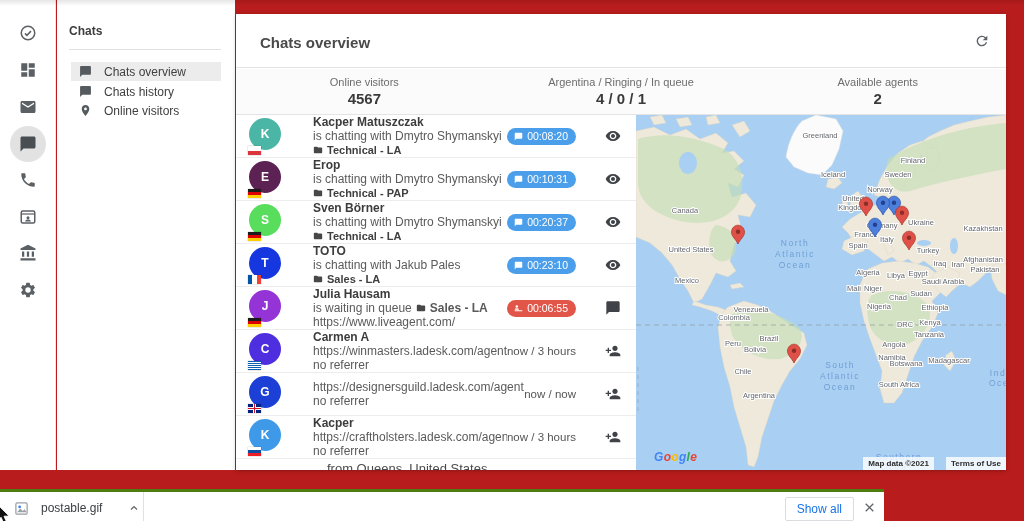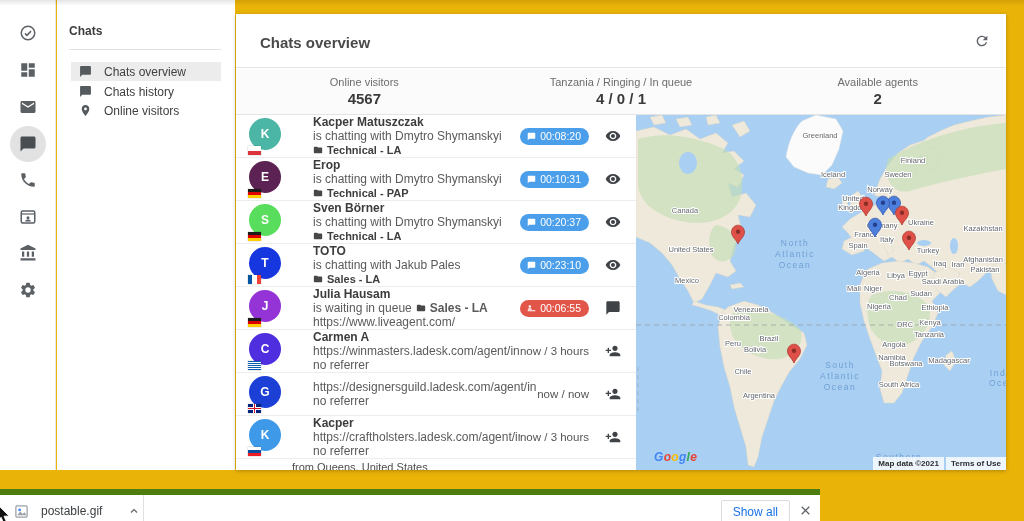--- a/index.html
+++ b/index.html
@@ -1,18 +1,18 @@
 <!DOCTYPE html>
 <html><head>
 <meta charset="utf-8">
 <style>
   * { margin:0; padding:0; box-sizing:border-box; }
   html,body { width:1024px; height:521px; }
   body { font-family:"Liberation Sans","DejaVu Sans",sans-serif; background:#f0f0f0; overflow:hidden; }
-  #screen { position:relative; width:1024px; height:521px; background:#eab308; overflow:hidden; }
+  #screen { position:relative; width:1024px; height:521px; background:#b91c1c; overflow:hidden; }
   .top-shade { position:absolute; left:0; top:0; width:1024px; height:6px; background:linear-gradient(rgba(0,0,0,.10),rgba(0,0,0,0)); z-index:40; pointer-events:none; }
 
   
   .rail { position:absolute; left:0; top:0; width:56px; height:470px; background:#fff; border-right:1px solid #e7e7e7; z-index:2; }
   .rail-icon { position:absolute; left:19px; width:18px; height:18px; color:#5b6065; }
   .rail-icon svg { width:18px; height:18px; display:block; }
   .rail-active-circle { position:absolute; left:10px; top:126px; width:36px; height:36px; border-radius:50%; background:#e2e2e2; }
 
   
   .navpanel { position:absolute; left:57px; top:0; width:178px; height:470px; background:#fff; z-index:1; }
@@ -48,43 +48,43 @@
       linear-gradient(0deg,transparent 42%,#cf142b 42%,#cf142b 58%,transparent 58%),
       linear-gradient(90deg,transparent 36%,#fff 36%,#fff 64%,transparent 64%),
       linear-gradient(0deg,transparent 32%,#fff 32%,#fff 68%,transparent 68%); }
   .flag-sk { background:linear-gradient(#fff 33%,#0b4ea2 33%,#0b4ea2 66%,#ee1c25 66%); }
   .rmain { flex:1; margin-left:32px; overflow:hidden; display:flex; flex-direction:column; gap:1px; }
   .rname { font-size:12px; font-weight:bold; color:#3c3c3c; line-height:13px; white-space:nowrap; }
   .rstatus { font-size:12px; color:#5a5a5a; line-height:13px; white-space:nowrap; display:flex; align-items:center; gap:4px; }
   .rdept { font-size:11px; font-weight:bold; color:#3f3f3f; line-height:12px; display:flex; align-items:center; gap:4px; }
   .rdept svg, .rstatus svg { width:10px; height:10px; color:#474747; flex:0 0 10px; }
   .rurl { font-size:12px; color:#5a5a5a; line-height:13px; white-space:nowrap; overflow:hidden; max-width:275px; }
-  .rside { display:flex; align-items:center; gap:16px; margin-right:15px; flex:0 0 auto; }
+  .rside { display:flex; align-items:center; gap:29px; margin-right:15px; flex:0 0 auto; }
   .pill { height:17px; border-radius:9px; display:flex; align-items:center; gap:4px; padding:0 8px 0 7px; color:#fff; font-size:10.5px; }
   .pill svg { width:9px; height:9px; }
   .pill.blue { background:#4b9fea; }
   .pill.red  { background:#e2564a; }
   .side-icon { width:16px; height:16px; color:#3f4347; cursor:pointer; }
   .side-icon svg { width:100%; height:100%; }
   .wait { font-size:11.5px; color:#555; white-space:nowrap; }
   .row.partial { height:12px; border-bottom:none; align-items:flex-start; }
-  .rfrom { font-size:11px; color:#4c4c4c; margin-left:56px; padding-top:2px; }
+  .rfrom { font-size:13px; color:#4c4c4c; margin-left:91px; padding-top:2px; }
 
   
   .mapwrap { position:absolute; left:400px; top:101px; width:370px; height:355px; overflow:hidden; cursor:grab; background:#a9cff2; }
   .mapwrap svg.worldmap { position:absolute; left:0; top:0; display:block; }
   .map-country { font-size:7.5px; fill:#63666b; paint-order:stroke; stroke:#ffffff; stroke-width:2px; text-anchor:middle; font-family:"Liberation Sans",sans-serif; }
   .map-ocean-label { font-size:8.5px; fill:#6f9fd6; letter-spacing:1.5px; text-anchor:middle; font-family:"Liberation Sans",sans-serif; }
   .google-logo { position:absolute; left:18px; bottom:6px; font-size:12px; font-weight:bold; letter-spacing:.3px;font-style:italic; }
   .map-attrib { position:absolute; right:0; bottom:0; display:flex; font-size:8px; }
   .map-attrib > div { background:rgba(255,255,255,.8); padding:2px 5px; color:#2b2b2b; font-weight:bold; }
-  .map-attrib .terms { margin-left:2px; cursor:pointer;text-align:center; }
+  .map-attrib .terms { margin-left:12px; cursor:pointer;text-align:center; }
 
   
-  .dlbar { position:absolute; left:0; top:489px; width:820px; height:32px; background:#fff; border-top:6px solid #4d7c0f; z-index:10; }
+  .dlbar { position:absolute; left:0; top:489px; width:884px; height:32px; background:#fff; border-top:3px solid #4d7c0f; z-index:10; }
   .dl-chip { position:absolute; left:14px; top:0; height:32px; display:flex; align-items:center; gap:12px; cursor:pointer; }
   .dl-fileicon { width:15px; height:15px; }
   .dl-name { font-size:12px; color:#3c4043; }
   .dl-chevron { width:12px; height:12px; color:#5f6368; margin-left:14px; }
   .dl-divider { position:absolute; left:143px; top:0; height:32px; width:1px; background:#e0e0e0; }
   .show-all { position:absolute; right:30px; top:5px; padding:4px 11px; font-size:12px; color:#1a73e8; border:1px solid #dadce0; border-radius:2px; background:#fff; cursor:pointer; }
   .dl-close { position:absolute; right:8px; top:9px; width:13px; height:13px; color:#5f6368; cursor:pointer; }
   .cursor-arrow { position:absolute; left:-3px; top:505px; z-index:50; }
 </style>
 </head>
@@ -172,21 +172,21 @@
           </svg>
       </div>
     </div>
 
     <div class="stats">
       <div class="stat">
         <div class="stat-label">Online visitors</div>
         <div class="stat-value">4567</div>
       </div>
       <div class="stat">
-        <div class="stat-label">Tanzania / Ringing / In queue</div>
+        <div class="stat-label">Argentina / Ringing / In queue</div>
         <div class="stat-value">4 / 0 / 1</div>
       </div>
       <div class="stat">
         <div class="stat-label">Available agents</div>
         <div class="stat-value">2</div>
       </div>
     </div>
 
     <div class="chatlist">
 

